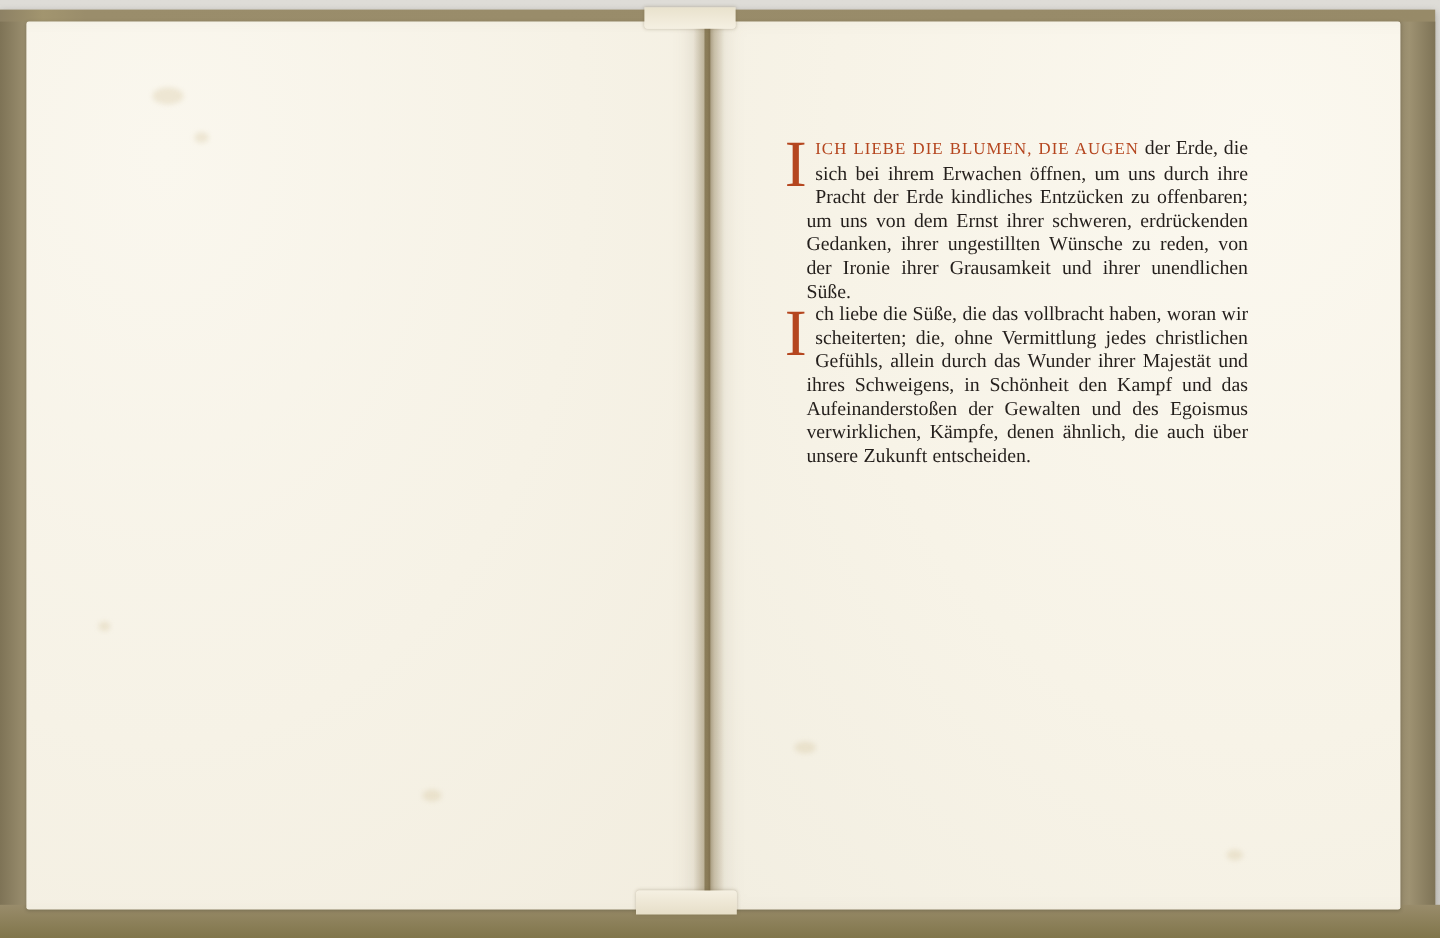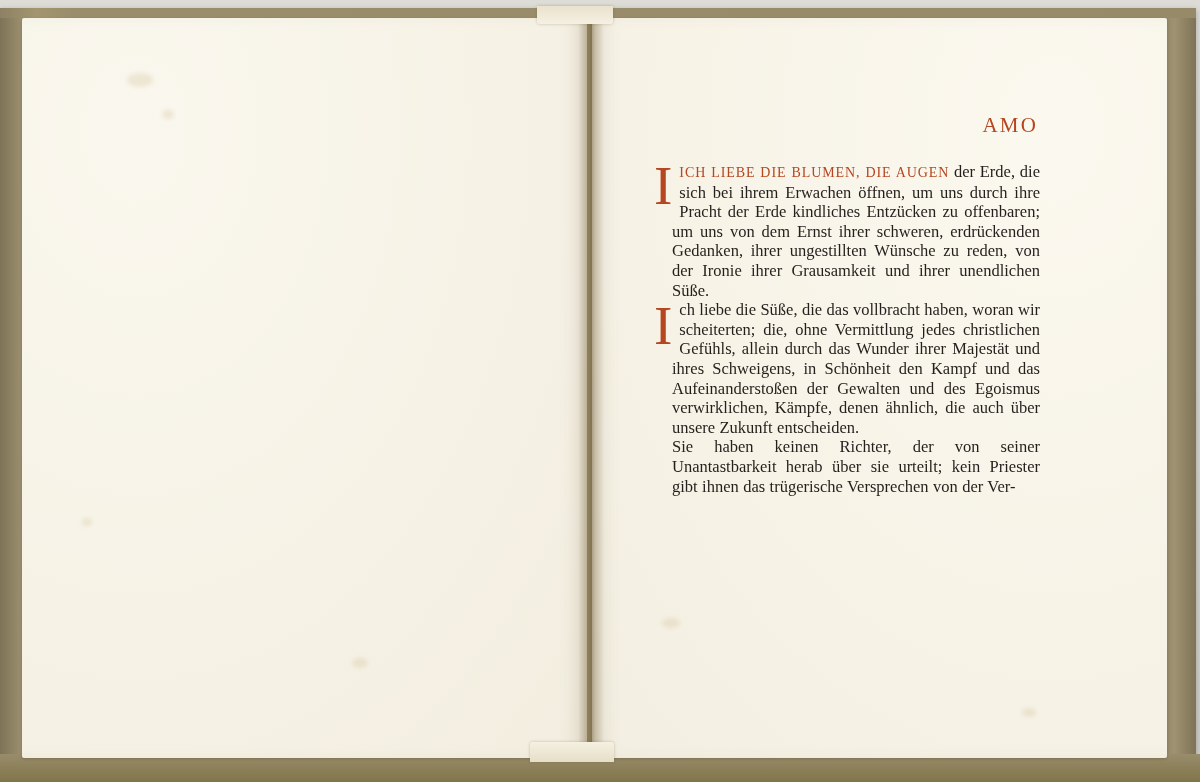--- a/index.html
+++ b/index.html
@@ -200,33 +200,31 @@
     <div class="spot" style="left:60px;top:500px;width:10px;height:8px;"></div>
     <span></span>
   </div>
 
   <div class="page-right">
     <div class="spot" style="left:70px;top:600px;width:18px;height:10px;"></div>
     <div class="spot" style="left:430px;top:690px;width:14px;height:9px;"></div>
 
     <div class="textblock">
 
-      <div class="page-head">AMO</div>
 
       <p class="para clearfix">
         <span class="initial">I</span><span class="opening-line">Ich liebe die Blumen, die Augen</span>
         <span>der Erde, die sich bei ihrem Erwachen öffnen, um uns durch ihre Pracht der Erde kindliches Entzücken zu offenbaren; um uns von dem Ernst ihrer schweren, erdrückenden Gedanken, ihrer ungestillten Wünsche zu reden, von der Ironie ihrer Grausamkeit und ihrer unendlichen Süße.</span>
       </p>
 
       <p class="para clearfix">
         <span class="initial2">I</span><span>ch liebe die Süße, die das vollbracht haben,</span>
         <span>woran wir scheiterten; die, ohne Vermittlung jedes christlichen Gefühls, allein durch das Wunder ihrer Majestät und ihres Schweigens, in Schönheit den Kampf und das Aufeinanderstoßen der Gewalten und des Egoismus verwirklichen, Kämpfe, denen ähnlich, die auch über unsere Zukunft entscheiden.</span>
       </p>
 
-      <p class="para">Sie haben keinen Richter, der von seiner Unantastbarkeit herab über sie urteilt; kein Priester gibt ihnen das trügerische Versprechen von der Ver-</p>
 
     </div>
   </div>
 
   <div class="gutter"></div>
   <div class="spine-tab top"></div>
   <div class="spine-tab bottom"></div>
 
 </div>
 

